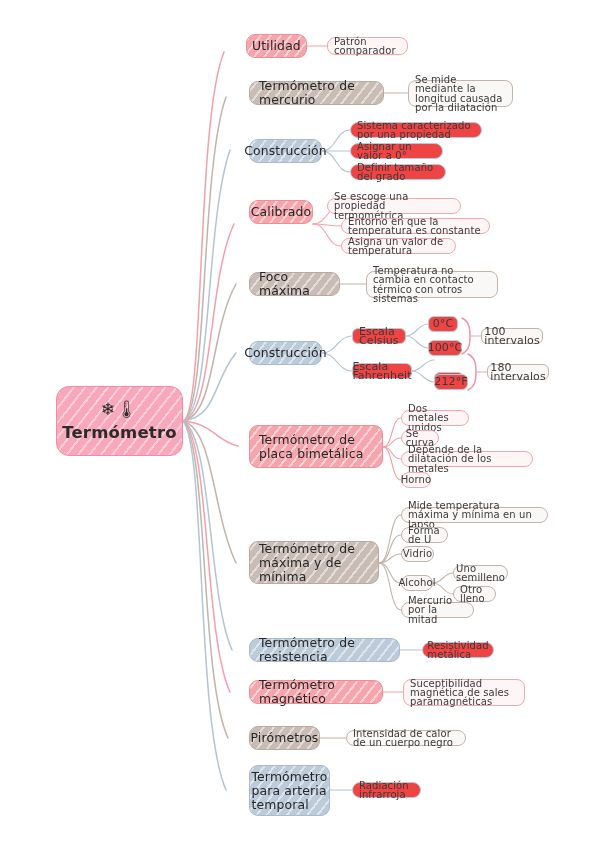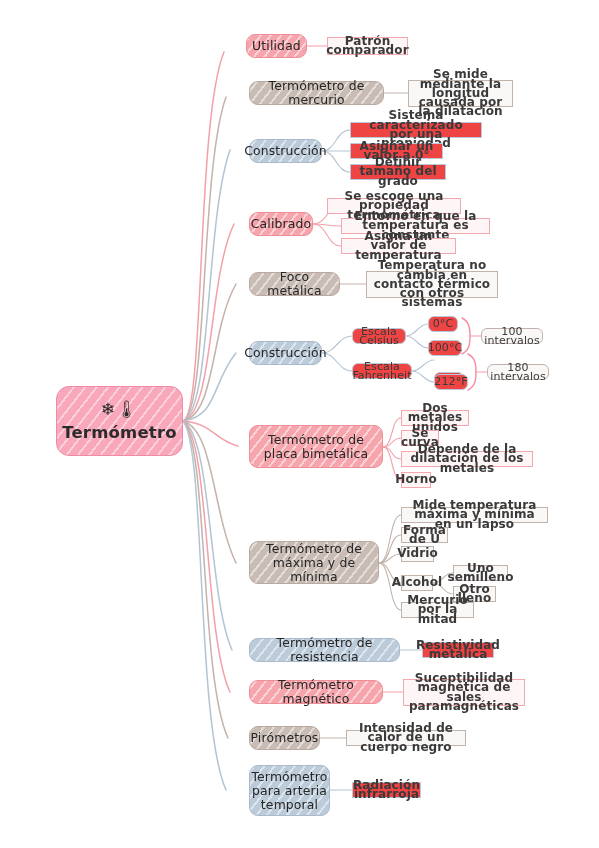--- a/index.html
+++ b/index.html
@@ -7,21 +7,21 @@
     width:599px;height:848px;position:relative;overflow:hidden;
     font-family:"DejaVu Sans","Liberation Sans",sans-serif;
     background:#ffffff;
   }
   #canvas{position:absolute;inset:0;width:599px;height:848px;}
   #links{position:absolute;left:0;top:0;width:599px;height:848px;pointer-events:none;}
 
   .node{
     position:absolute;box-sizing:border-box;
     display:flex;align-items:center;justify-content:center;
-    text-align:center;border-radius:9px;
+    border-radius:9px;
     border:1.2px solid transparent;
   }
 
   
   .central{
     border-radius:13px;
     background:
       repeating-linear-gradient(-52deg, rgba(255,255,255,.45) 0 2px, rgba(255,255,255,0) 2px 9px),
       #F9A8BC;
     border:1.6px solid #F08AA6;
@@ -50,23 +50,23 @@
   }
   .fill-beige{
     background:
       repeating-linear-gradient(-52deg, rgba(255,255,255,.5) 0 2px, rgba(255,255,255,0) 2px 8px),
       #C9BCB5;
     border-color:#B9A9A1;
   }
 
   
   .leaf{
-    font-size:12px;color:#3a3a3a;line-height:9.3px;
-    padding:3px 6px;border-radius:0;background:#ffffff;
-    letter-spacing:.1px;font-weight:700;
+    font-size:10px;color:#3a3a3a;line-height:9.3px;
+    padding:3px 6px;border-radius:8px;background:#ffffff;
+    letter-spacing:.1px;font-weight:400;
   }
   .out-pink{border-color:#F3A8AE;background:#FEF6F6;}
   .out-blue{border-color:#B9C9D8;background:#ef4444;}
   .out-beige{border-color:#C2B3AB;background:#FAF8F7;}
 
   
   .mid{
     font-size:11px;color:#3a3a3a;line-height:9.3px;
     padding:3px 6px;border-radius:6px;
     letter-spacing:.1px;
@@ -170,35 +170,35 @@
   <div class="node leaf out-blue" style="left:350px;top:122px;width:132px;height:16px;">
     <span>Sistema caracterizado por una propiedad</span>
   </div>
   <div class="node leaf out-blue" style="left:350px;top:143px;width:93px;height:16px;">
     <span>Asignar un valor a 0°</span>
   </div>
   <div class="node leaf out-blue" style="left:350px;top:164px;width:96px;height:16px;">
     <span>Definir tamaño del grado</span>
   </div>
 
-  <div class="node lvl1 fill-pink" style="left:249px;top:212px;width:64px;height:24px;">
+  <div class="node lvl1 fill-pink" style="left:249px;top:200px;width:64px;height:24px;">
     <span>Calibrado</span>
   </div>
   <div class="node leaf out-pink" style="left:327px;top:198px;width:134px;height:16px;">
     <span>Se escoge una propiedad termométrica</span>
   </div>
   <div class="node leaf out-pink" style="left:341px;top:218px;width:149px;height:16px;">
     <span>Entorno en que la temperatura es constante</span>
   </div>
   <div class="node leaf out-pink" style="left:341px;top:238px;width:115px;height:16px;">
     <span>Asigna un valor de temperatura</span>
   </div>
 
   <div class="node lvl1 fill-beige" style="left:249px;top:272px;width:91px;height:24px;">
-    <span>Foco metálica</span>
+    <span>Foco máxima</span>
   </div>
   <div class="node leaf out-beige" style="left:366px;top:271px;width:132px;height:27px;">
     <span>Temperatura no cambia en contacto térmico con otros sistemas</span>
   </div>
 
   <div class="node lvl1 fill-blue" style="left:249px;top:341px;width:73px;height:24px;">
     <span>Construcción</span>
   </div>
 
   <div class="node mid out-blue" style="left:352px;top:328px;width:54px;height:16px;">

